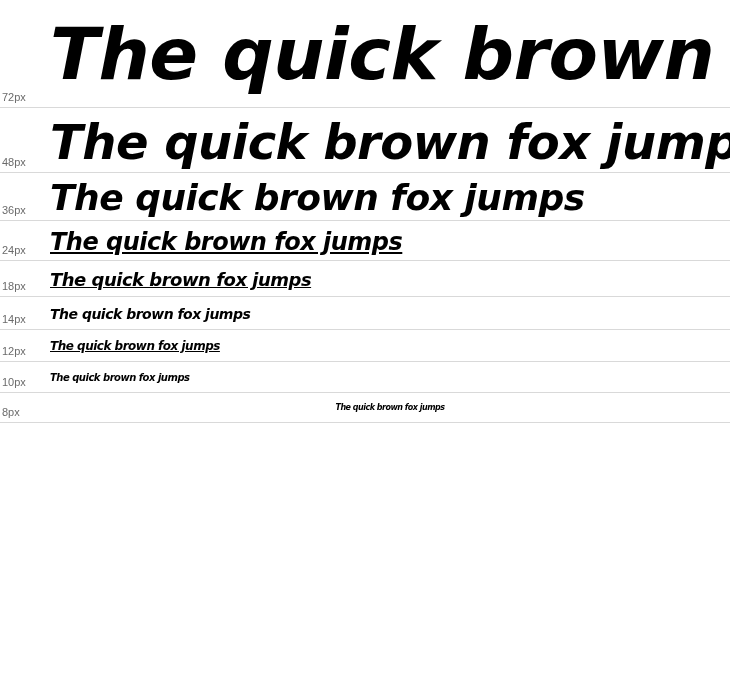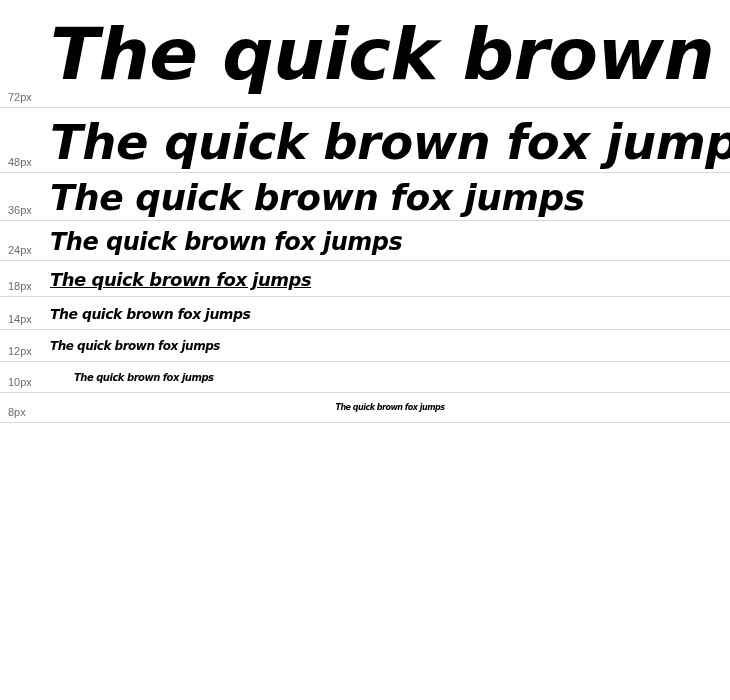--- a/index.html
+++ b/index.html
@@ -19,21 +19,21 @@
   }
   .row {
     position: relative;
     border-bottom: 1px solid #d9d9d9;
     box-sizing: border-box;
     overflow: hidden;
     white-space: nowrap;
   }
   .size-label {
     position: absolute;
-    left: 8px;
+    left: 2px;
     bottom: 4px;
     font-family: "Liberation Sans", sans-serif;
     font-size: 11px;
     line-height: 11px;
     color: #6b6b6b;
     letter-spacing: 0px;
   }
   .sample {
     display: block;
     margin-left: 50px;
@@ -44,29 +44,29 @@
     white-space: nowrap;
     letter-spacing: -0.5px;
   }
   
   .r0 { height: 108px; }
   .r0 .sample { font-size: 72px; line-height: 108px; }
   .r1 { height: 65px; }
   .r1 .sample { font-size: 48px; line-height: 68px; }
   .r2 { height: 48px; }
   .r2 .sample { font-size: 36px; line-height: 50px; }
-  .r3 { height: 40px; }
+  .r3 { height: 40px; text-decoration: underline; }
   .r3 .sample { font-size: 24px; line-height: 42px; }
   .r4 { height: 36px; text-decoration: underline; }
   .r4 .sample { font-size: 18px; line-height: 38px; }
   .r5 { height: 33px; }
   .r5 .sample { font-size: 14px; line-height: 34px; }
-  .r6 { height: 32px; }
+  .r6 { height: 32px; text-decoration: underline; }
   .r6 .sample { font-size: 12px; line-height: 33px; }
-  .r7 { height: 31px; padding-left: 24px; }
+  .r7 { height: 31px; }
   .r7 .sample { font-size: 10px; line-height: 32px; }
   .r8 { height: 30px; text-align: center; }
   .r8 .sample { font-size: 8px; line-height: 30px; }
   .rest {
     height: 270px;
     background: #ffffff;
   }
 </style>
 </head>
 <body>

